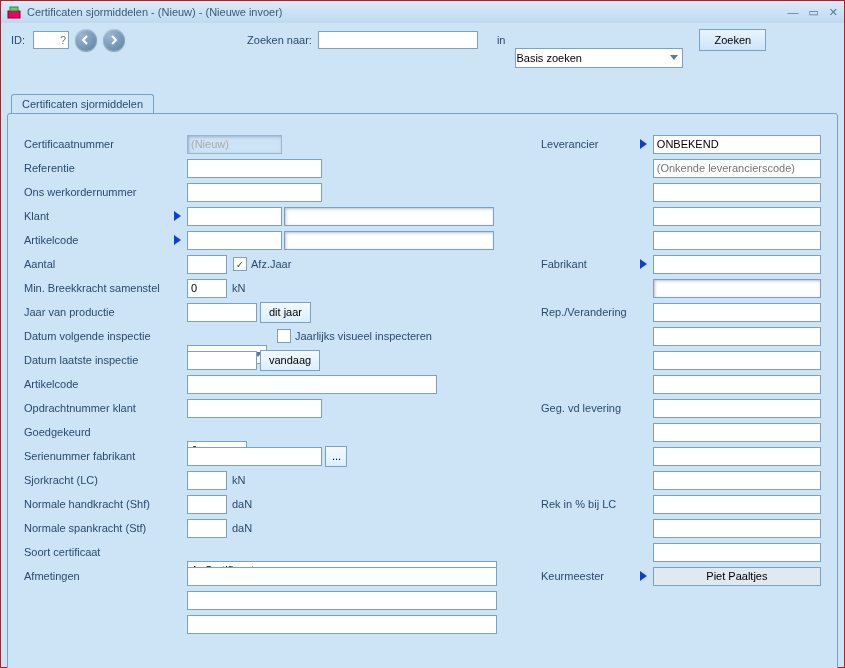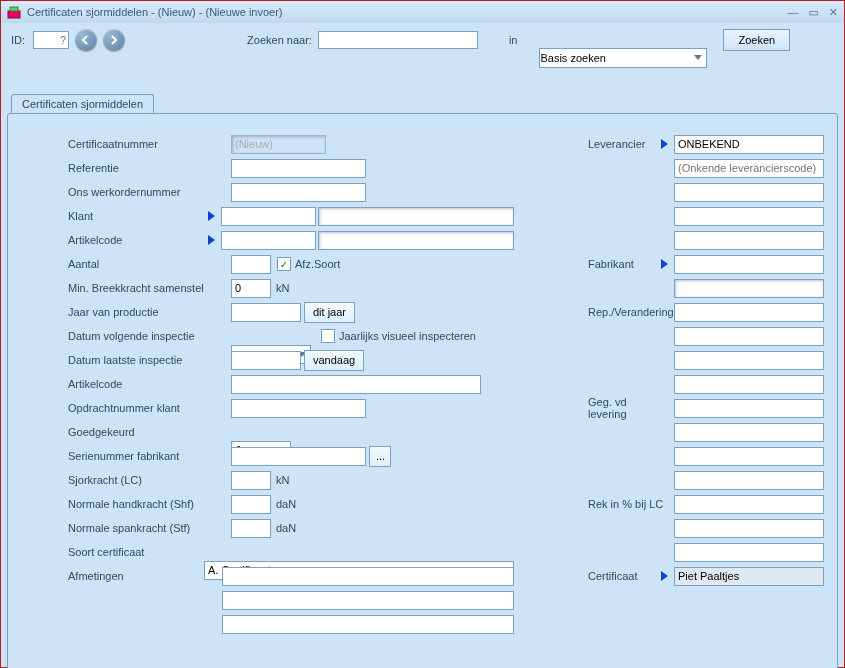--- a/index.html
+++ b/index.html
@@ -23,21 +23,21 @@
 
   .tabbar { padding: 0 10px; position: relative; height: 20px; margin-top: 36px; }
   .tab { display: inline-block; padding: 3px 10px; border: 1px solid #7aa0c4; border-bottom: none; background: #cde4f7; border-radius: 3px 3px 0 0; position: relative; top: 1px; color: #2a4a6a; }
   .frame { margin: 0 6px 6px 6px; border: 1px solid #7aa0c4; height: 578px; background: #cde4f7; border-radius: 3px; padding: 18px 16px; position: relative; }
 
   .cols { display: flex; gap: 30px; }
   .colL { width: 490px; }
   .colR { width: 280px; }
 
   .row { display: flex; align-items: center; height: 24px; position: relative; }
-  .row .lbl { color: #2a4a6a; margin-left: 44px; }
+  .row .lbl { color: #2a4a6a; }
   .colL .lbl { width: 150px; }
   .colR .lbl { width: 100px; }
   .tri { width: 0; height: 0; border-top: 5px solid transparent; border-bottom: 5px solid transparent; border-left: 7px solid #1040d0; margin-right: 6px; cursor: pointer; }
   .colL .pad { width: 13px; display: inline-block; }
 
   input.tf, select.tf { height: 19px; border: 1px solid #7aa0c4; background: #fff; padding: 0 3px; }
   input.tf[disabled], .shadowIn { background: #cde4f7; border: 1px solid #9ab7d2; box-shadow: inset 1px 1px 3px rgba(80,100,130,.4); }
   .ghost { color: #aaa; }
   .btns { height: 21px; border: 1px solid #7aa0c4; background: linear-gradient(to bottom,#f4faff,#dceefc); padding: 0 8px; cursor: pointer; margin-left: 3px; }
   .unit { margin-left: 5px; color: #2a4a6a; }
@@ -80,21 +80,21 @@
         </svg>
     </span>
     <span class="navbtn">
       <svg width="10" height="10">
           <path d="M3 1 L7 5 L3 9" stroke="#fff" stroke-width="2" fill="none"></path>
         </svg>
     </span>
     <span class="spacer"></span>
     <span class="lbl">Zoeken naar:</span>
     <input class="search" style="">
-    <span class="lbl" style="margin:0 16px;padding-left:9px;">in</span>
+    <span class="lbl" style="margin:0 4px;padding-left:9px;">in</span>
     <span class="selwrap">
       <select class="combo" style="width:168px;height:20px;border:1px solid #7aa0c4;">
         <option>Basis zoeken</option>
       </select>
     </span>
     <button class="zoek" style="margin-left:10px;">Zoeken</button>
   </div>
 
   <div class="tabbar">
     <span class="tab">Certificaten sjormiddelen</span>
@@ -136,21 +136,21 @@
           <input class="tf" style="width: 95px;">
           <input class="tf shadowIn" style="width: 210px; margin-left: 2px;">
         </div>
 
         <div class="row">
           <span class="lbl">Aantal</span>
           <span class="pad"></span>
           <input class="tf" style="width: 40px;">
           <span style="width:6px;"></span>
           <span class="chk">✓</span>
-          <span style="color:#2a4a6a;">Afz.Soort</span>
+          <span style="color:#2a4a6a;">Afz.Jaar</span>
         </div>
 
         <div class="row">
           <span class="lbl">Min. Breekkracht samenstel</span>
           <span class="pad"></span>
           <input class="tf" style="width: 40px;" value="0">
           <span class="unit">kN</span>
         </div>
 
         <div class="row">
@@ -345,23 +345,23 @@
             <span style="width:13px;"></span>
             <input class="tf rt" style="">
           </div>
         <div class="row">
             <span class="lbl"></span>
             <span style="width:13px;"></span>
             <input class="tf rt" style="">
           </div>
 
         <div class="row">
-          <span class="lbl">Certificaat</span>
-          <span class="tri"></span>
-          <input class="tf rt" style="background: rgb(224, 232, 240);" value="Piet Paaltjes">
+          <span class="lbl">Keurmeester</span>
+          <span class="tri"></span>
+          <input class="tf rt" style="background: rgb(224, 232, 240); text-align: center;" value="Piet Paaltjes">
         </div>
 
       </div>
 
     </div>
   </div>
 
 </div>
 
 </body></html>

